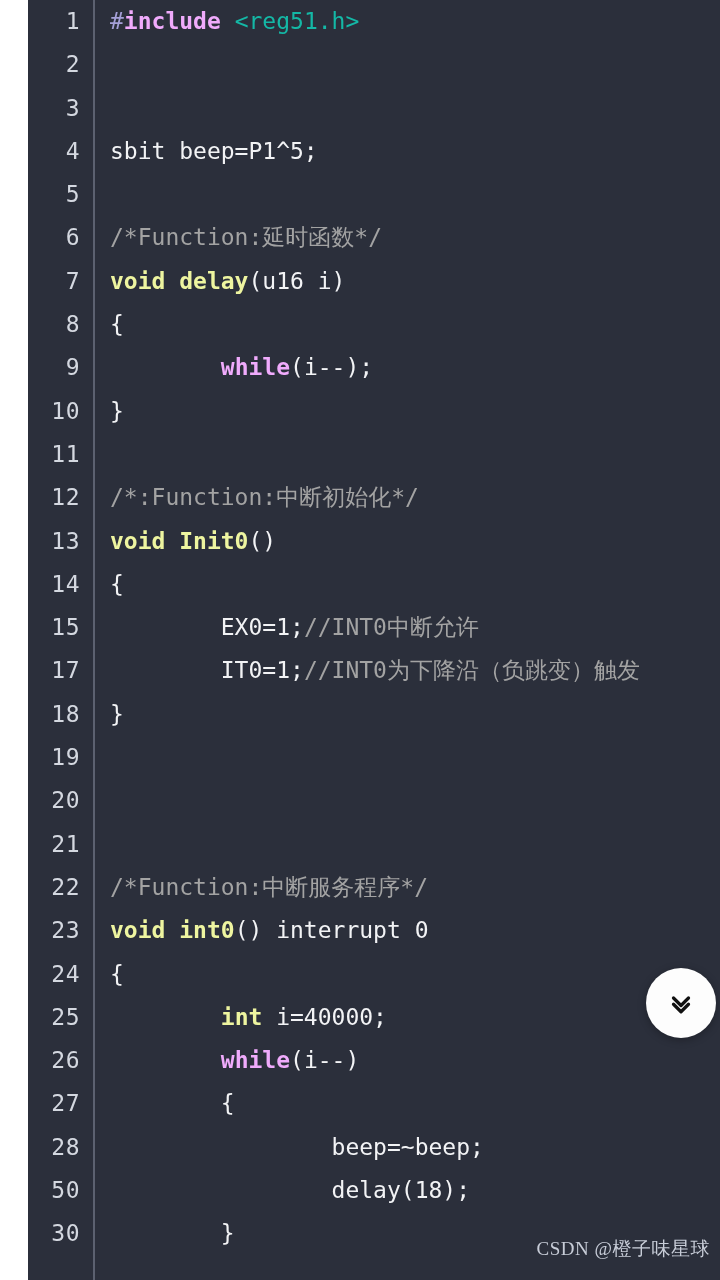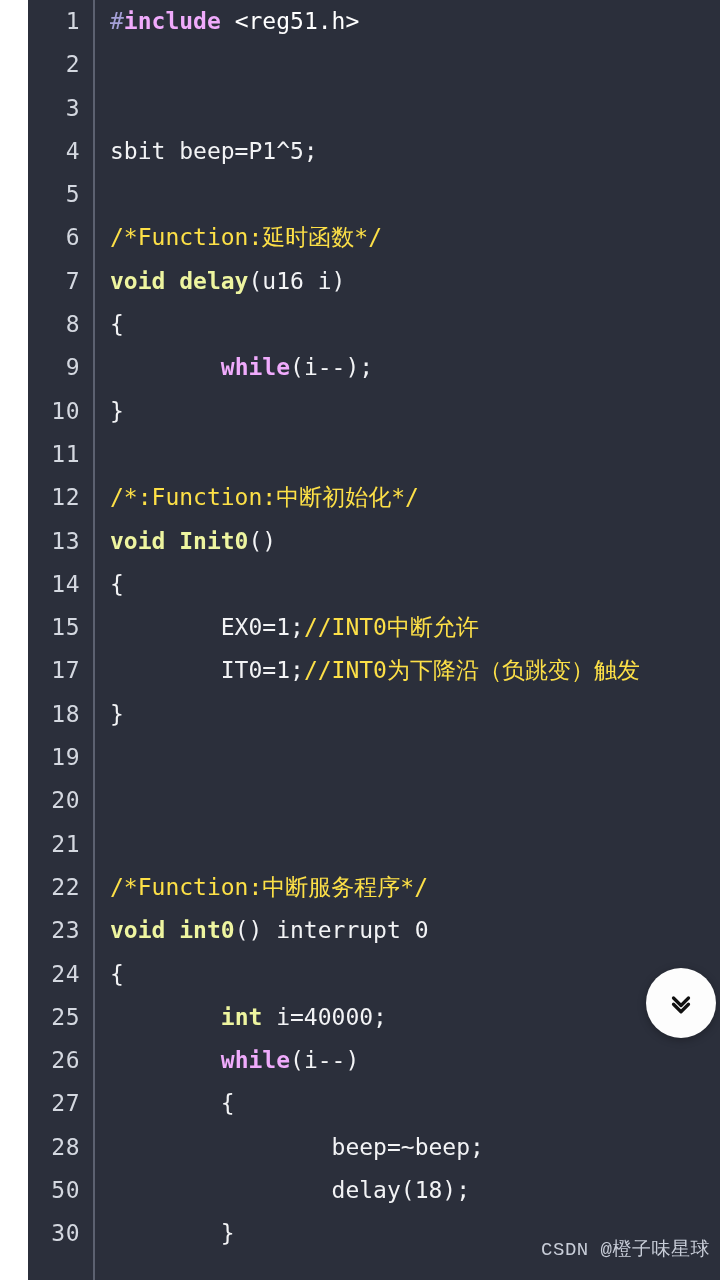--- a/index.html
+++ b/index.html
@@ -78,22 +78,22 @@
     font-size: 23px;
     color: #f2f3f5;
     letter-spacing: 0px;
   }
 
   
   .t-plain   { color: #f2f3f5; }
   .t-pre     { color: #a5a0d8; }
   .t-kw      { color: #f0abfc; font-weight: bold; }
   .t-type    { color: #eef5a0; font-weight: bold; }
-  .t-str     { color: #ffffff; }
-  .t-comment { color: #fde047; }
+  .t-str     { color: #14b8a6; }
+  .t-comment { color: #a3a3a3; }
 
   
   #scroll-down-fab {
     position: absolute;
     left: 646px;
     top: 968px;
     width: 70px;
     height: 70px;
     border-radius: 50%;
     background: #fdfdfd;
@@ -104,21 +104,21 @@
   }
   #scroll-down-fab svg { display: block; }
 
   
   #watermark {
     position: absolute;
     right: 10px;
     bottom: 18px;
     color: #c8cdd8;
     font-size: 19px;
-    font-family: Liberation Mono, monospace;
+    font-family: Liberation Serif, serif;
     letter-spacing: 0.5px;
     white-space: nowrap;
   }
 </style>
 </head>
 <body>
 
 <div id="screen">
 
   <div id="code-block">

